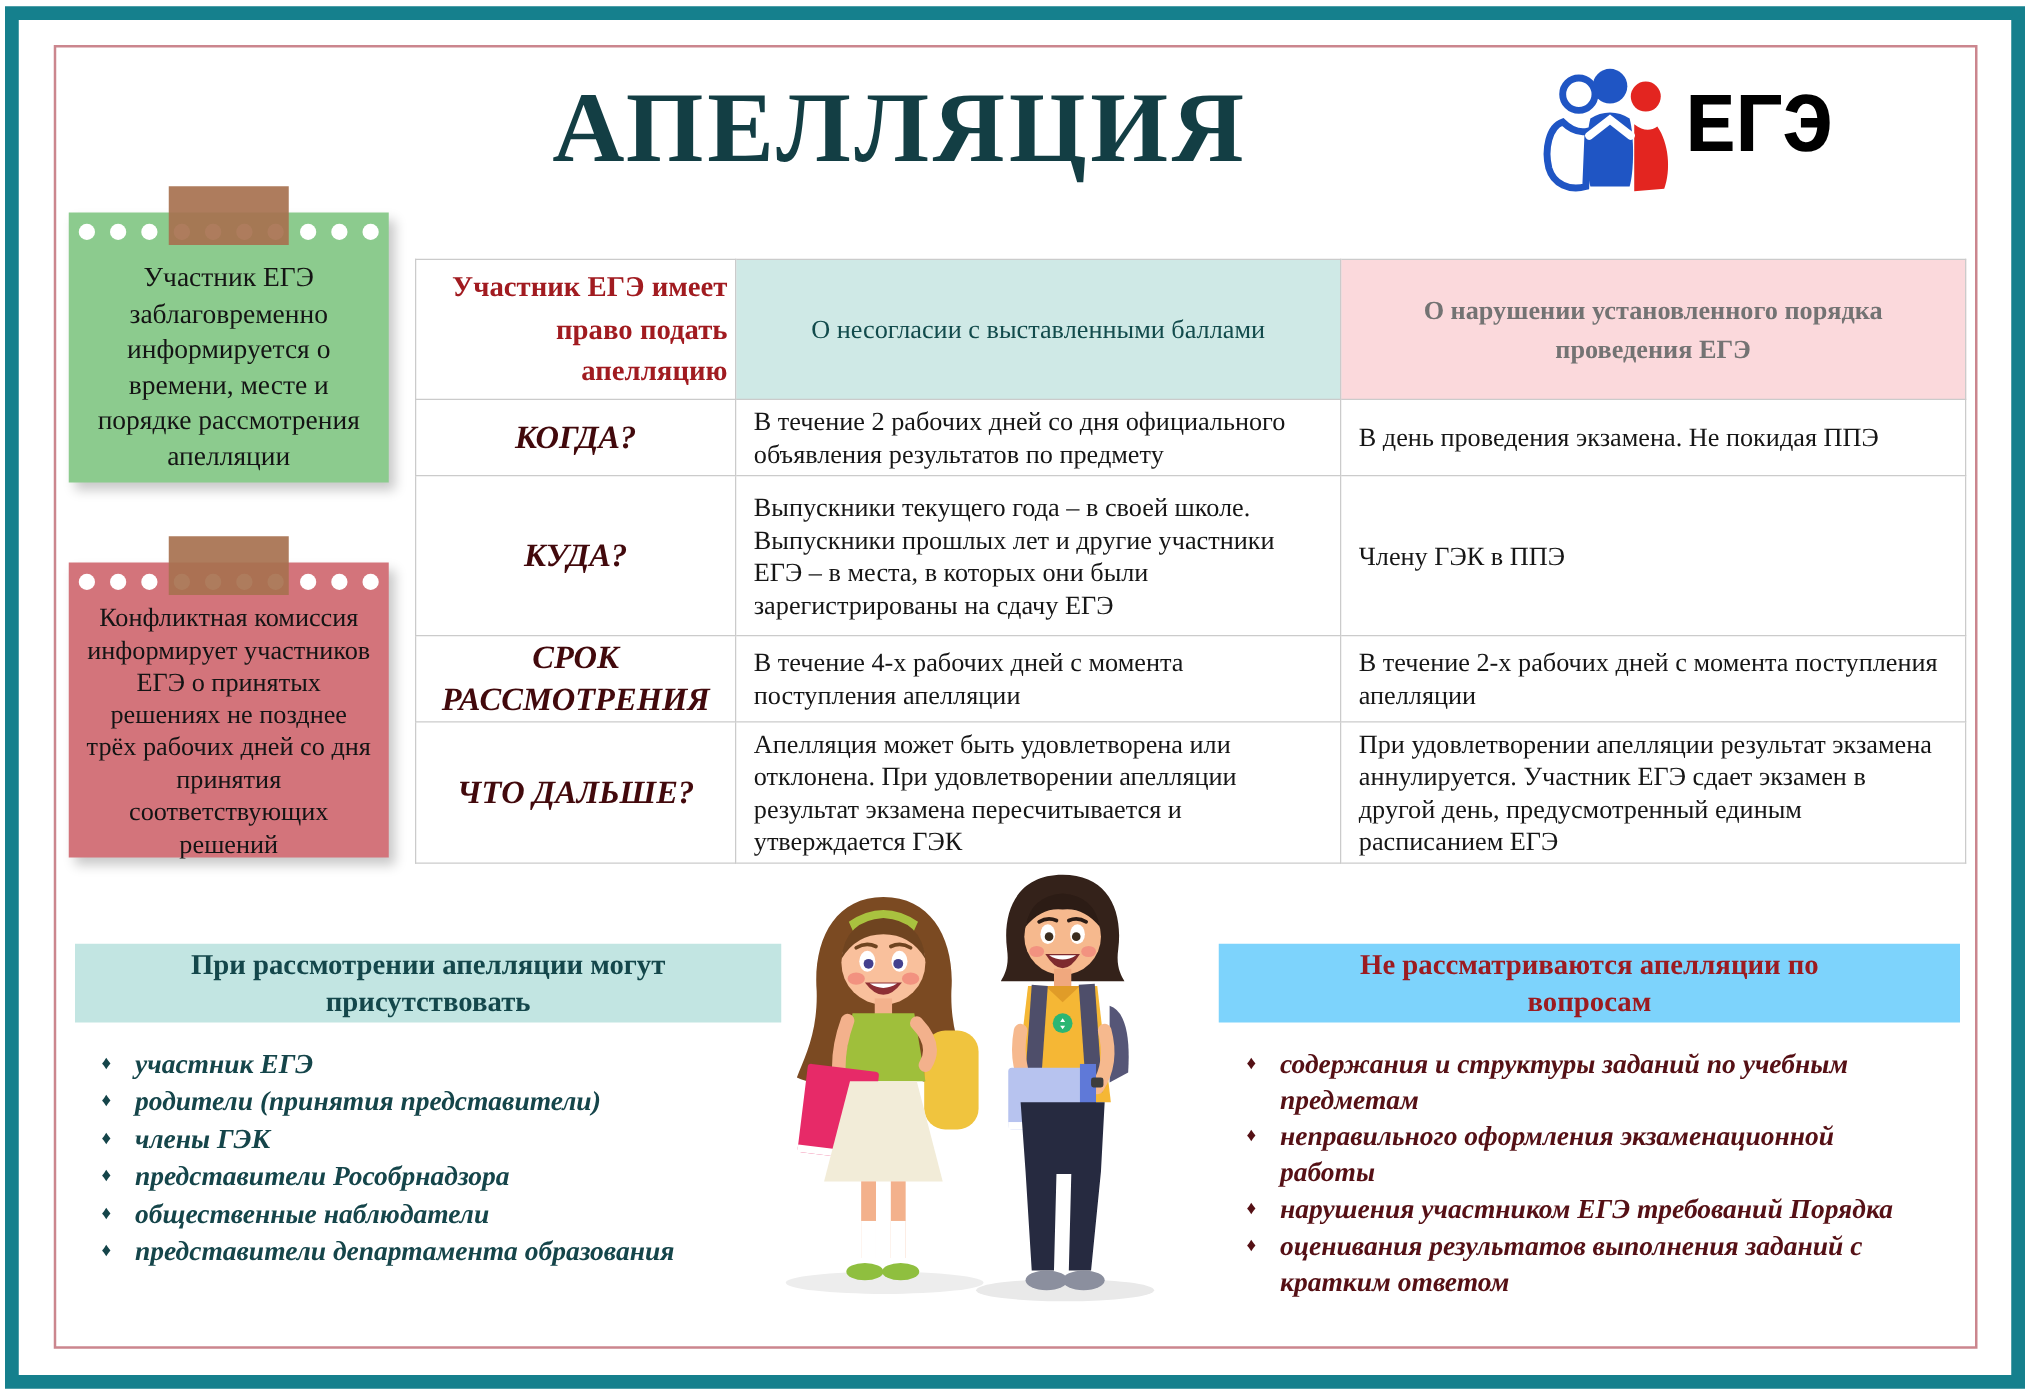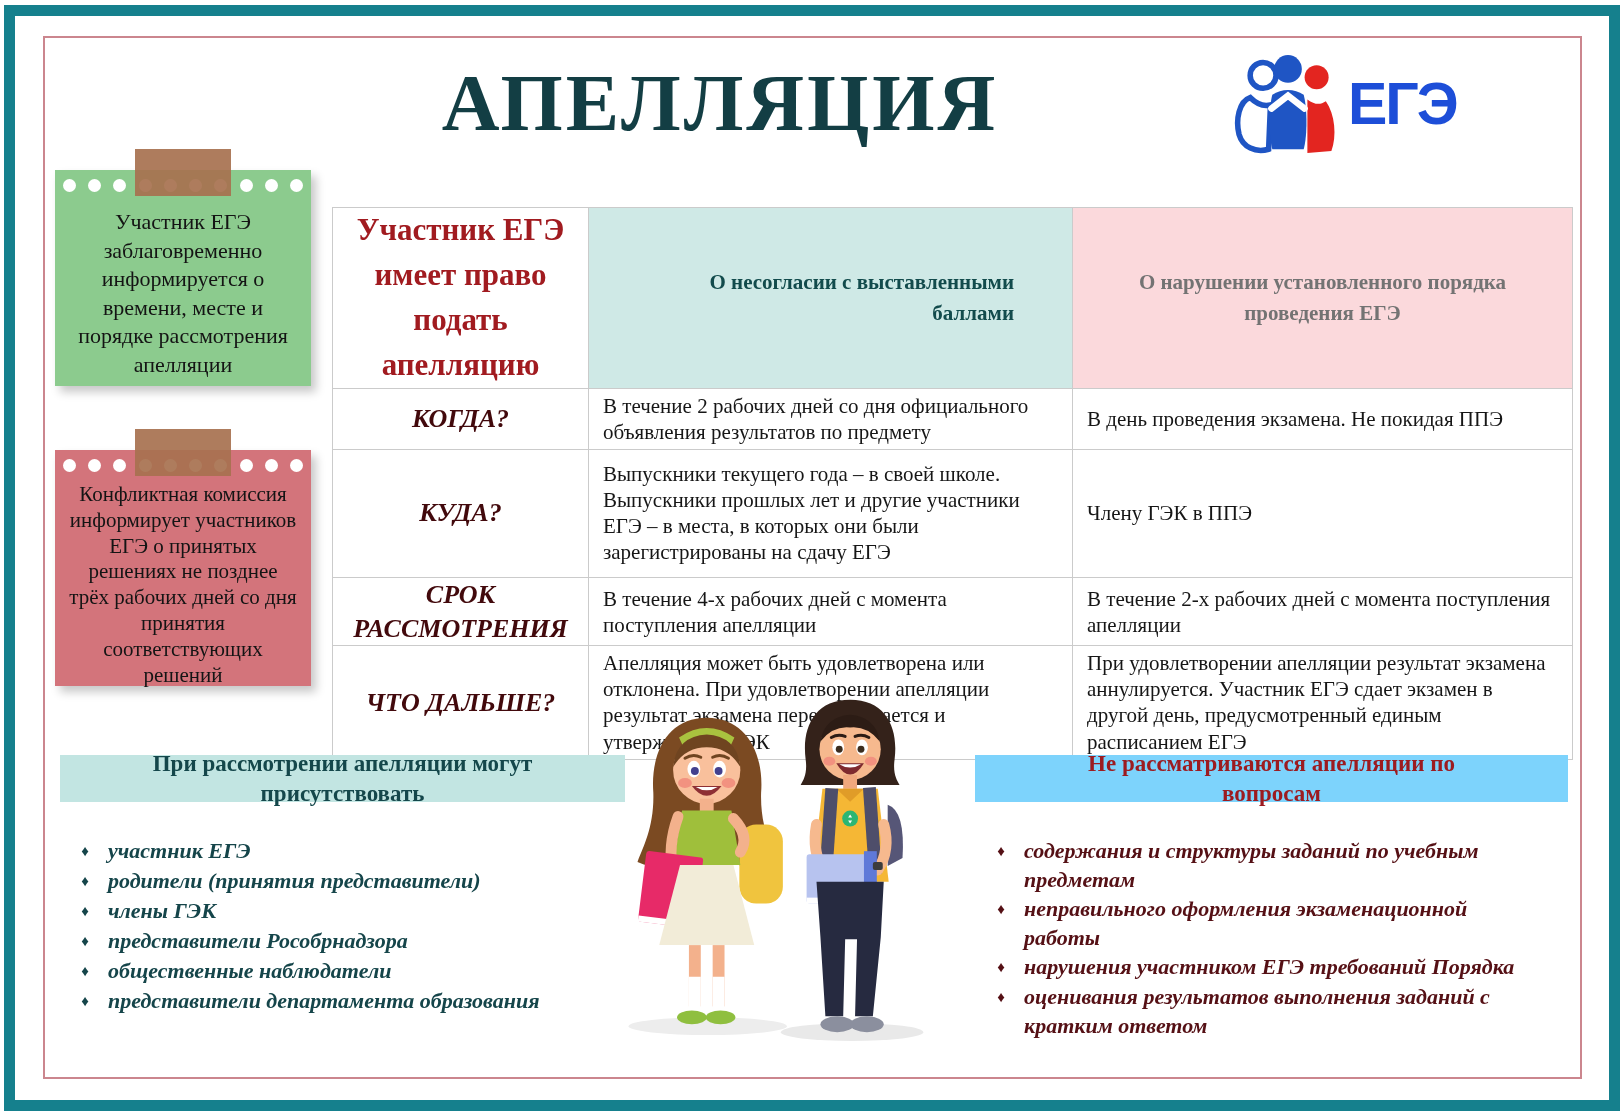--- a/index.html
+++ b/index.html
@@ -12,21 +12,21 @@
   .inner-border{position:absolute;left:43px;top:36px;width:1535px;height:1039px;border:2px solid #cb868e;pointer-events:none;}
 
   
   .title{
     position:absolute;left:300px;top:58px;width:840px;text-align:center;
     font-size:80px;font-weight:bold;color:#133e44;letter-spacing:3px;
   }
 
   
   .logo{position:absolute;left:1228px;top:44px;width:300px;height:120px;display:flex;align-items:center;}
-  .logo-text{font-family:Liberation Sans, sans-serif;font-weight:bold;font-size:59px;color:#1d4ed8;line-height:1;letter-spacing:-2px;}
+  .logo-text{font-family:Liberation Mono, monospace;font-weight:bold;font-size:68px;color:#000000;line-height:1;letter-spacing:-2px;}
 
   
   .note{position:absolute;width:256px;box-shadow:5px 6px 9px rgba(0,0,0,.22);}
   .note-green{left:55px;top:170px;height:216px;background:#8ccb8e;}
   .note-red{left:55px;top:450px;height:236px;background:#d3747b;}
   .note-dots{position:absolute;top:9px;left:8px;right:8px;display:flex;justify-content:space-between;z-index:2;}
   .dot{width:13px;height:13px;border-radius:50%;background:#ffffff;}
   .tape{position:absolute;top:-21px;left:50%;transform:translateX(-50%);width:96px;height:47px;background:#a7714f;opacity:.92;z-index:3;}
   .note-text{position:relative;z-index:1;padding:38px 11px 0;text-align:center;color:#141414;font-size:22px;line-height:1.3;}
   .note-red .note-text{padding-top:32px;font-size:21px;line-height:1.23;}
@@ -35,28 +35,28 @@
   table.appeal{position:absolute;left:332px;top:207px;width:1240px;border-collapse:collapse;table-layout:fixed;}
   table.appeal col.c1{width:256px;}
   table.appeal col.c2{width:484px;}
   table.appeal col.c3{width:500px;}
   table.appeal th,table.appeal td{border:1px solid #cbcbcb;vertical-align:middle;}
   tr.hdr{height:112px;}
   tr.r1{height:56px;}
   tr.r2{height:128px;}
   tr.r3{height:68px;margin-top:16px;}
   tr.r4{height:96px;}
-  .corner-hdr{background:#ffffff;color:#a11b20;font-size:31px;font-weight:bold;text-align:center;line-height:1.45;padding:0 6px;}
-  .hdr-teal{background:#cfe9e6;color:#124b4c;font-size:21px;font-weight:bold;text-align:right;line-height:1.45;padding:0 58px;}
+  .corner-hdr{background:#ffffff;color:#a11b20;font-size:23px;font-weight:bold;text-align:right;line-height:1.45;padding:0 6px;}
+  .hdr-teal{background:#cfe9e6;color:#124b4c;font-size:21px;font-weight:normal;text-align:center;line-height:1.45;padding:0 58px;}
   .hdr-pink{background:#fbd9dc;color:#737373;font-size:21px;font-weight:bold;text-align:center;line-height:1.45;padding:0 30px;}
   .row-label{color:#42090c;font-size:26px;font-weight:bold;text-align:center;line-height:1.3;padding:0 4px;font-style:italic;}
   .cell{font-size:21px;color:#161616;line-height:1.24;padding:4px 14px;text-align:left;}
 
   
-  .sec-hdr{position:absolute;top:755px;height:47px;display:flex;align-items:center;justify-content:center;text-align:center;font-weight:bold;font-size:23px;line-height:1.3;}
+  .sec-hdr{position:absolute;top:755px;height:63px;display:flex;align-items:center;justify-content:center;text-align:center;font-weight:bold;font-size:23px;line-height:1.3;}
   .sec-hdr-teal{left:60px;width:565px;background:#c2e5e2;color:#14474b;padding:0 70px;box-sizing:border-box;}
   .sec-hdr-pink{left:975px;width:593px;background:#7dd3fc;color:#9c1b20;padding:0 110px;box-sizing:border-box;}
 
   
   .blist{position:absolute;top:836px;}
   .blist-left{left:62px;width:480px;color:#15454a;}
   .blist-right{left:978px;width:566px;color:#551015;}
   .li{display:flex;font-size:22px;font-weight:bold;font-style:italic;line-height:29px;}
   .li .b{flex:0 0 46px;font-style:normal;font-size:15px;text-align:center;padding-top:1px;}
   .li .t{flex:1;}

